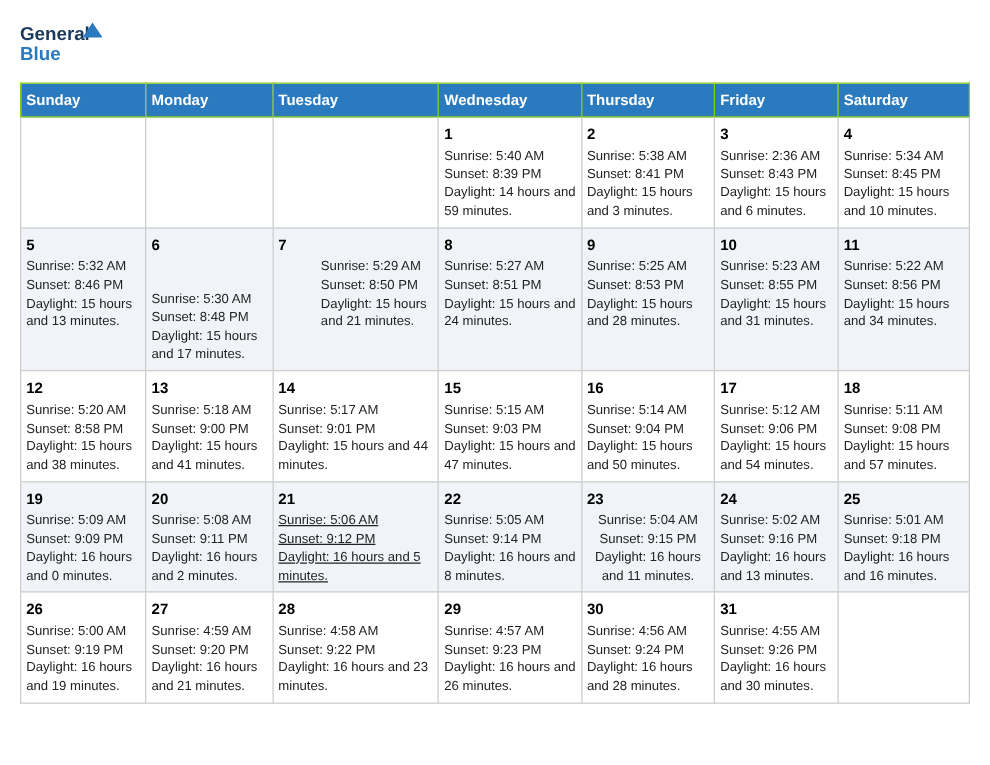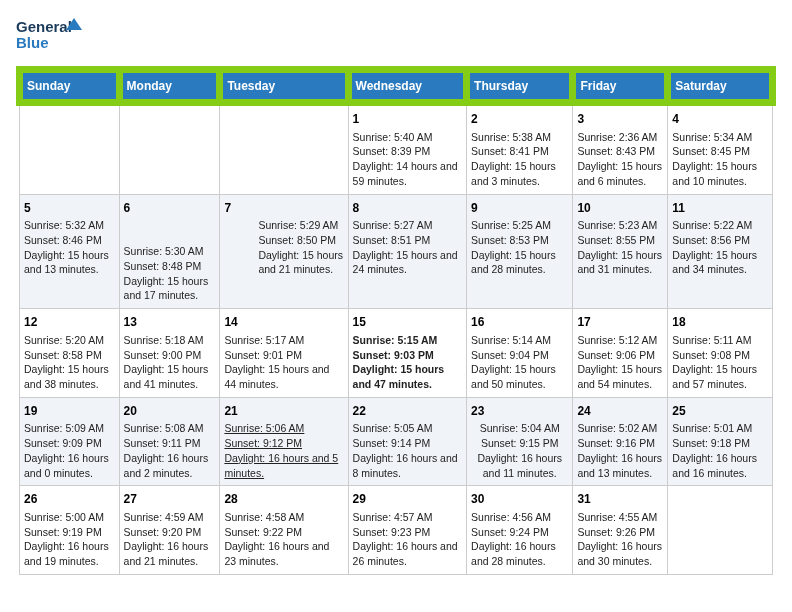--- a/index.html
+++ b/index.html
@@ -40,21 +40,21 @@
     }
     thead tr {
       background: #2a7abf;
       color: #fff;
     }
     thead th {
       padding: 6px 4px;
       text-align: left;
       font-size: 12px;
       font-weight: bold;
-      border: 7px solid #84cc16;
+      border: 1px solid #84cc16;
     }
     tbody tr {
       background: #fff;
     }
     tbody tr.alt {
       background: #f0f4f8;
     }
     td {
       padding: 5px 4px;
       vertical-align: top;
@@ -190,21 +190,21 @@
 Daylight: 15 hours and 41 minutes.</div>
         </td>
         <td>
           <span class="day-num">14</span>
           <div class="cell-text" style="white-space: pre-line;">Sunrise: 5:17 AM
 Sunset: 9:01 PM
 Daylight: 15 hours and 44 minutes.</div>
         </td>
         <td>
           <span class="day-num">15</span>
-          <div class="cell-text" style="white-space: pre-line; font-weight: bold;">Sunrise: 5:15 AM
+          <div class="cell-text" style="white-space: pre-line;">Sunrise: 5:15 AM
 Sunset: 9:03 PM
 Daylight: 15 hours and 47 minutes.</div>
         </td>
         <td>
           <span class="day-num">16</span>
           <div class="cell-text" style="white-space: pre-line;">Sunrise: 5:14 AM
 Sunset: 9:04 PM
 Daylight: 15 hours and 50 minutes.</div>
         </td>
         <td>

